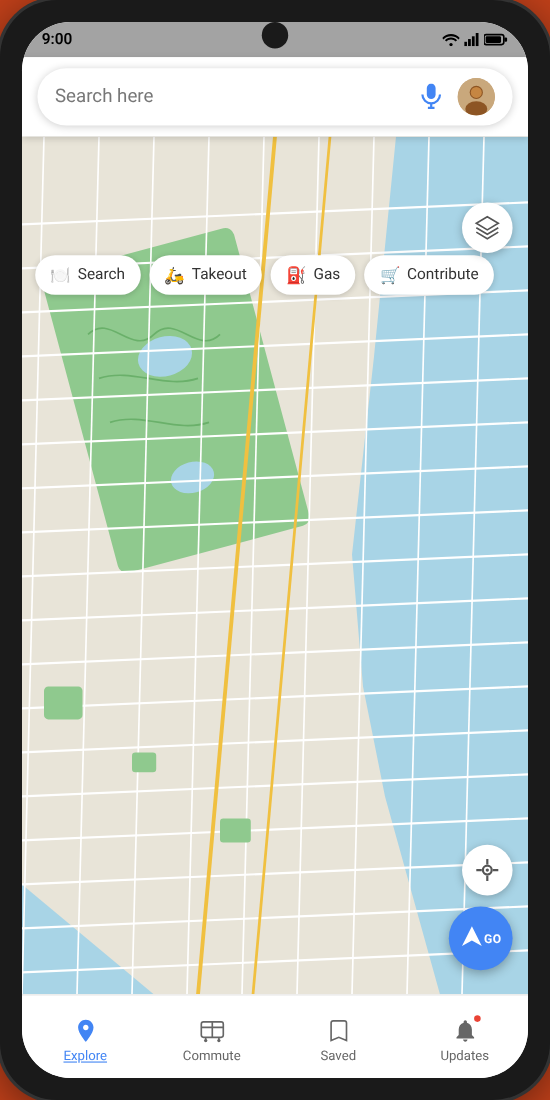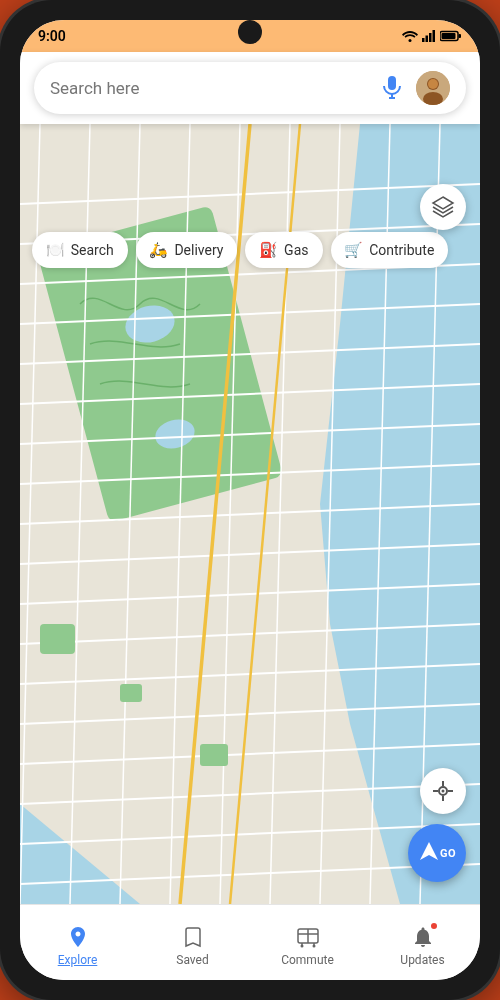--- a/index.html
+++ b/index.html
@@ -27,21 +27,21 @@
       height: 960px;
       background: #fff;
       border-radius: 44px;
       overflow: hidden;
       position: relative;
       display: flex;
       flex-direction: column;
     }
     
     .status-bar {
-      background: #fdba74;
+      background: #a3a3a3;
       height: 32px;
       display: flex;
       align-items: center;
       justify-content: space-between;
       padding: 0 18px;
       flex-shrink: 0;
       position: relative;
       z-index: 10;
     }
     .status-time {
@@ -384,21 +384,21 @@
         <rect x="100" y="560" width="22" height="18" rx="3" fill="#8fc98e"></rect>
       </svg>
 
       <div class="category-pills">
         <div class="pill">
           <span class="pill-icon">🍽️</span>
           <span>Search</span>
         </div>
         <div class="pill">
           <span class="pill-icon">🛵</span>
-          <span>Delivery</span>
+          <span>Takeout</span>
         </div>
         <div class="pill">
           <span class="pill-icon">⛽</span>
           <span>Gas</span>
         </div>
         <div class="pill">
           <span class="pill-icon">🛒</span>
           <span>Contribute</span>
         </div>
       </div>
@@ -434,46 +434,46 @@
 
     <div class="bottom-nav">
 
       <div class="nav-item">
         <div class="nav-icon active">
           <svg width="24" height="24" viewBox="0 0 24 24">
             <path d="M12 2C8.13 2 5 5.13 5 9c0 5.25 7 13 7 13s7-7.75 7-13c0-3.87-3.13-7-7-7zm0 9.5c-1.38 0-2.5-1.12-2.5-2.5s1.12-2.5 2.5-2.5 2.5 1.12 2.5 2.5-1.12 2.5-2.5 2.5z" fill="#4285f4"></path>
           </svg>
         </div>
         <span class="nav-label active">Explore</span>
-      </div>
-
-      <div class="nav-item">
-        <div class="nav-icon">
-          <svg width="24" height="24" viewBox="0 0 24 24">
-            <path d="M17 3H7c-1.1 0-2 .9-2 2v16l7-3 7 3V5c0-1.1-.9-2-2-2z" fill="none" stroke="#666" stroke-width="1.5"></path>
-          </svg>
-        </div>
-        <span class="nav-label">Saved</span>
       </div>
 
       <div class="nav-item">
         <div class="nav-icon">
           <svg width="24" height="24" viewBox="0 0 24 24">
             <rect x="2" y="4" width="20" height="14" rx="2" fill="none" stroke="#666" stroke-width="1.5"></rect>
             <line x1="2" y1="9" x2="22" y2="9" stroke="#666" stroke-width="1.5"></line>
             <line x1="12" y1="4" x2="12" y2="18" stroke="#666" stroke-width="1.5"></line>
             <circle cx="6" cy="21" r="1.5" fill="#666"></circle>
             <circle cx="18" cy="21" r="1.5" fill="#666"></circle>
             <line x1="6" y1="18" x2="6" y2="21" stroke="#666" stroke-width="1.5"></line>
             <line x1="18" y1="18" x2="18" y2="21" stroke="#666" stroke-width="1.5"></line>
           </svg>
         </div>
         <span class="nav-label">Commute</span>
       </div>
 
+      <div class="nav-item">
+        <div class="nav-icon">
+          <svg width="24" height="24" viewBox="0 0 24 24">
+            <path d="M17 3H7c-1.1 0-2 .9-2 2v16l7-3 7 3V5c0-1.1-.9-2-2-2z" fill="none" stroke="#666" stroke-width="1.5"></path>
+          </svg>
+        </div>
+        <span class="nav-label">Saved</span>
+      </div>
+
 
       <div class="nav-item">
         <div class="nav-icon" style="position:relative;">
           <svg width="24" height="24" viewBox="0 0 24 24">
             <path d="M12 22c1.1 0 2-.9 2-2h-4c0 1.1.9 2 2 2zm6-6V11c0-3.07-1.64-5.64-4.5-6.32V4c0-.83-.67-1.5-1.5-1.5s-1.5.67-1.5 1.5v.68C7.63 5.36 6 7.92 6 11v5l-2 2v1h16v-1l-2-2z" fill="#666"></path>
           </svg>
           <div class="badge"></div>
         </div>
         <span class="nav-label">Updates</span>
       </div>

